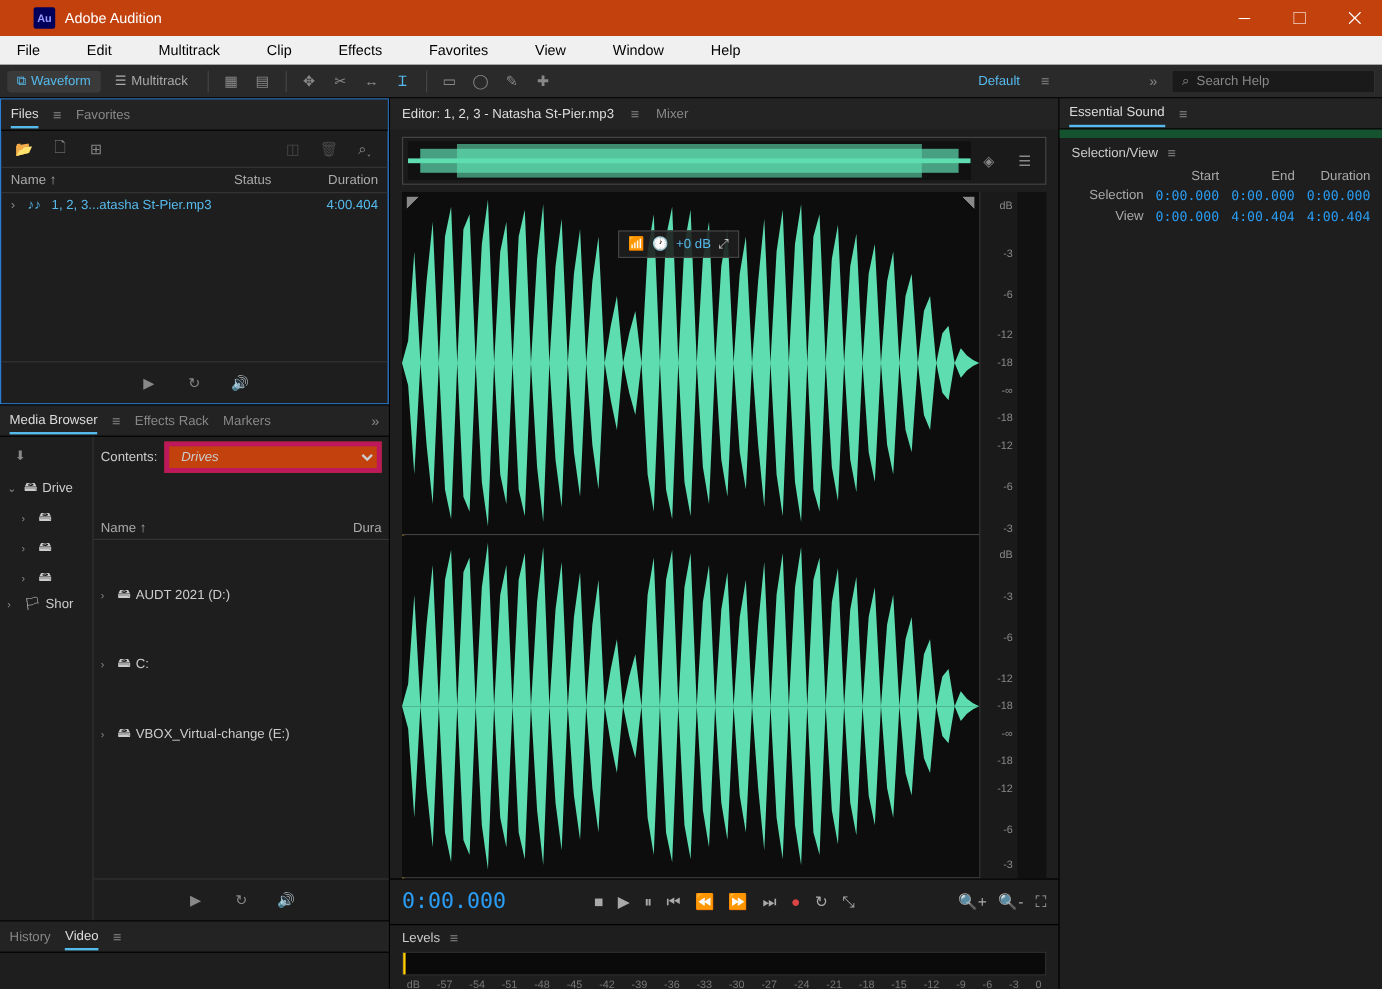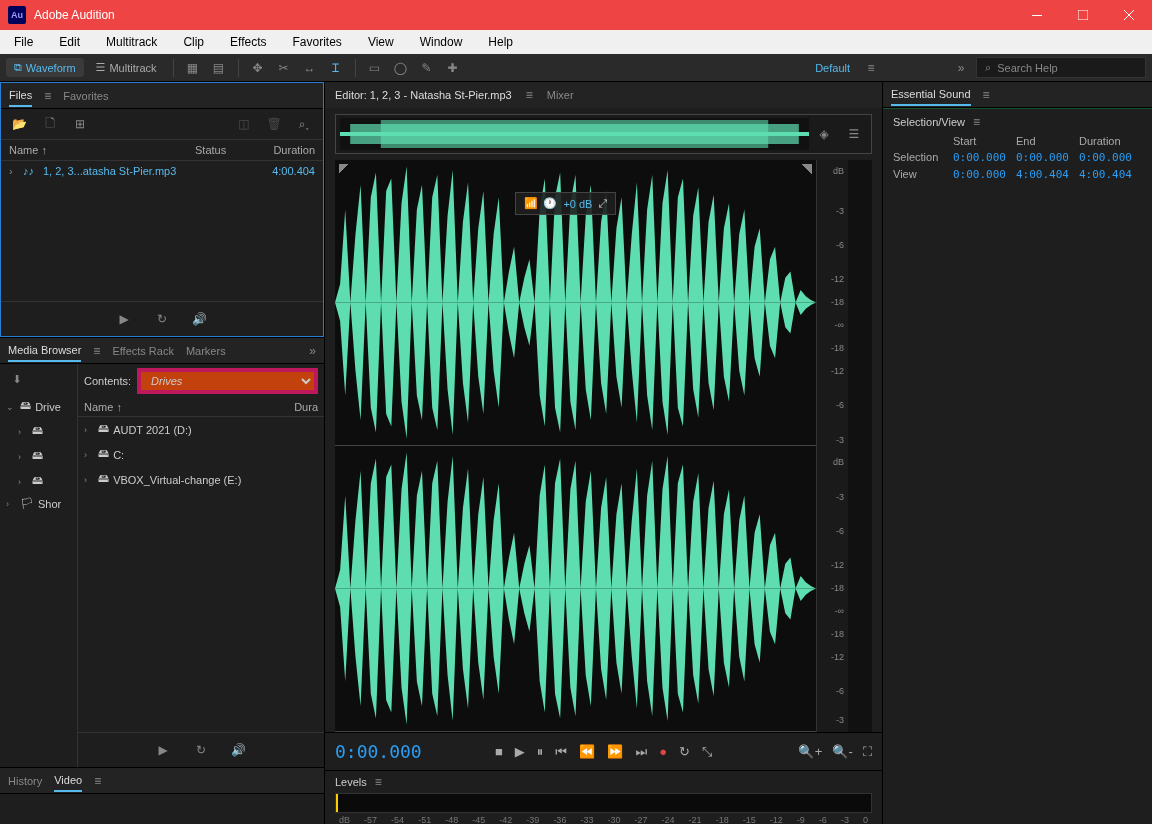--- a/index.html
+++ b/index.html
@@ -1,23 +1,23 @@
 <!DOCTYPE html>
 <html><head>
 <meta charset="utf-8">
 <style>
 * { margin: 0; padding: 0; box-sizing: border-box; font-family: "Segoe UI", Arial, sans-serif; }
 body { background: #1e1e1e; color: #ccc; font-size: 12px; overflow: hidden; width: 1152px; height: 824px; }
-.titlebar { background: #ef4444; height: 30px; display: flex; align-items: center; justify-content: space-between; color: #fff; }
+.titlebar { background: #c2410c; height: 30px; display: flex; align-items: center; justify-content: space-between; color: #fff; padding-left: 20px; }
 .titlebar-left { display: flex; align-items: center; gap: 8px; padding-left: 8px; }
 .app-icon { width: 18px; height: 18px; background: #00005b; color: #9999ff; display: flex; align-items: center; justify-content: center; font-size: 9px; font-weight: bold; border-radius: 2px; }
 .title-text { font-size: 12px; }
 .titlebar-right { display: flex; }
 .win-btn { width: 46px; height: 30px; display: flex; align-items: center; justify-content: center; cursor: pointer; }
-.menubar { background: #f0f0f0; height: 24px; display: flex; align-items: center; padding: 0 4px; gap: 6px; }
+.menubar { background: #f0f0f0; height: 24px; display: flex; align-items: center; padding: 0 4px; gap: 19px; }
 .menubar-item { padding: 2px 10px; color: #000; cursor: pointer; font-size: 12px; }
 .toolbar { background: #2a2a2a; height: 28px; display: flex; align-items: center; padding: 0 6px; border-bottom: 1px solid #000; justify-content: space-between; }
 .toolbar-left, .toolbar-right { display: flex; align-items: center; gap: 4px; }
 .mode-btn { display: flex; align-items: center; gap: 4px; padding: 3px 8px; border-radius: 3px; cursor: pointer; color: #aaa; font-size: 11px; }
 .mode-btn.active { background: #3a3a3a; color: #56baed; }
 .tool-icon { width: 22px; height: 22px; display: flex; align-items: center; justify-content: center; cursor: pointer; color: #888; }
 .tool-icon.active { color: #56baed; }
 .divider-v { width: 1px; height: 18px; background: #444; margin: 0 4px; }
 .workspace-label { color: #56baed; font-size: 11px; padding: 0 6px; }
 .search-box { background: #1a1a1a; border: 1px solid #333; padding: 3px 8px; width: 170px; display: flex; align-items: center; gap: 6px; color: #888; font-size: 11px; }
@@ -36,21 +36,21 @@
 .fh-dur { width: 70px; text-align: right; }
 .file-row { display: flex; align-items: center; padding: 4px 8px; font-size: 11px; color: #56baed; cursor: pointer; }
 .file-row .arrow { width: 14px; color: #888; }
 .file-row .icon { width: 20px; }
 .file-row .name { flex: 1; overflow: hidden; text-overflow: ellipsis; white-space: nowrap; }
 .file-row .dur { width: 70px; text-align: right; }
 .panel-footer { border-top: 1px solid #333; display: flex; align-items: center; justify-content: center; gap: 16px; padding: 6px; margin-top: auto; }
 .media-panel { flex: 1; display: flex; flex-direction: column; border-top: 1px solid #000; }
 .media-body { display: flex; flex: 1; }
 .media-left { width: 78px; border-right: 1px solid #333; overflow: hidden; }
-.media-right { flex: 1; display: flex; flex-direction: column; }
+.media-right { flex: 1; display: flex; flex-direction: column; gap: 33px; }
 .contents-row { display: flex; align-items: center; padding: 4px 6px; gap: 6px; font-size: 11px; }
 .contents-select { background: #c2410c; border: 4px solid #be185d; color: #ccc; padding: 2px 6px; flex: 1; font-size: 11px; font-style: italic; }
 .tree-row { display: flex; align-items: center; padding: 3px 6px; font-size: 11px; color: #ccc; cursor: pointer; gap: 4px; }
 .tree-row .arrow { width: 10px; color: #888; font-size: 9px; }
 .drive-header { display: flex; padding: 3px 6px; font-size: 11px; color: #aaa; border-bottom: 1px solid #333; }
 .drive-header .name { flex: 1; }
 .bottom-tabs { border-top: 1px solid #000; }
 .center-col { flex: 1; display: flex; flex-direction: column; }
 .editor-header { background: #232323; height: 26px; display: flex; align-items: center; padding: 0 10px; gap: 14px; font-size: 11px; }
 .editor-title { color: #ddd; }
@@ -72,21 +72,21 @@
 .tbtn { color: #aaa; cursor: pointer; font-size: 13px; }
 .tbtn.rec { color: #d44; }
 .transport-right { margin-left: auto; display: flex; gap: 10px; }
 .levels-panel { height: 54px; border-top: 1px solid #000; padding: 0 10px; }
 .levels-header { display: flex; align-items: center; gap: 8px; font-size: 11px; color: #ccc; padding: 4px 0; }
 .levels-meter { height: 20px; background: #0a0a0a; border: 1px solid #333; position: relative; }
 .levels-scale { display: flex; justify-content: space-between; font-size: 9px; color: #777; padding: 2px 4px; }
 .right-col { width: 270px; border-left: 1px solid #000; display: flex; flex-direction: column; }
 .ess-body { padding: 10px; font-size: 11px; color: #888; flex: 1; }
 .preset-row { display: flex; align-items: center; gap: 8px; margin-top: 10px; background: #1a1a1a; padding: 4px 8px; border-radius: 2px; }
-.selview { border-top: 1px solid #14532d; padding: 6px 10px; font-size: 11px; }
+.selview { border-top: 7px solid #14532d; padding: 6px 10px; font-size: 11px; text-align: right; }
 .selview-header { display: flex; align-items: center; gap: 8px; color: #ccc; margin-bottom: 6px; }
 .selview-grid { display: grid; grid-template-columns: 60px 1fr 1fr 1fr; gap: 4px 0; }
 .selview-grid .hdr { color: #aaa; }
 .selview-grid .val { color: #2a9df4; font-family: monospace; }
 svg { display: block; }
 .wave-svg { width: 100%; height: 100%; }
 .wave-path { fill: #5eddb0; }
 .playhead { position: absolute; left: 0; top: 0; width: 2px; height: 100%; background: #ffcc00; }
 .corner-tri { position: absolute; width: 10px; height: 10px; }
 </style>

